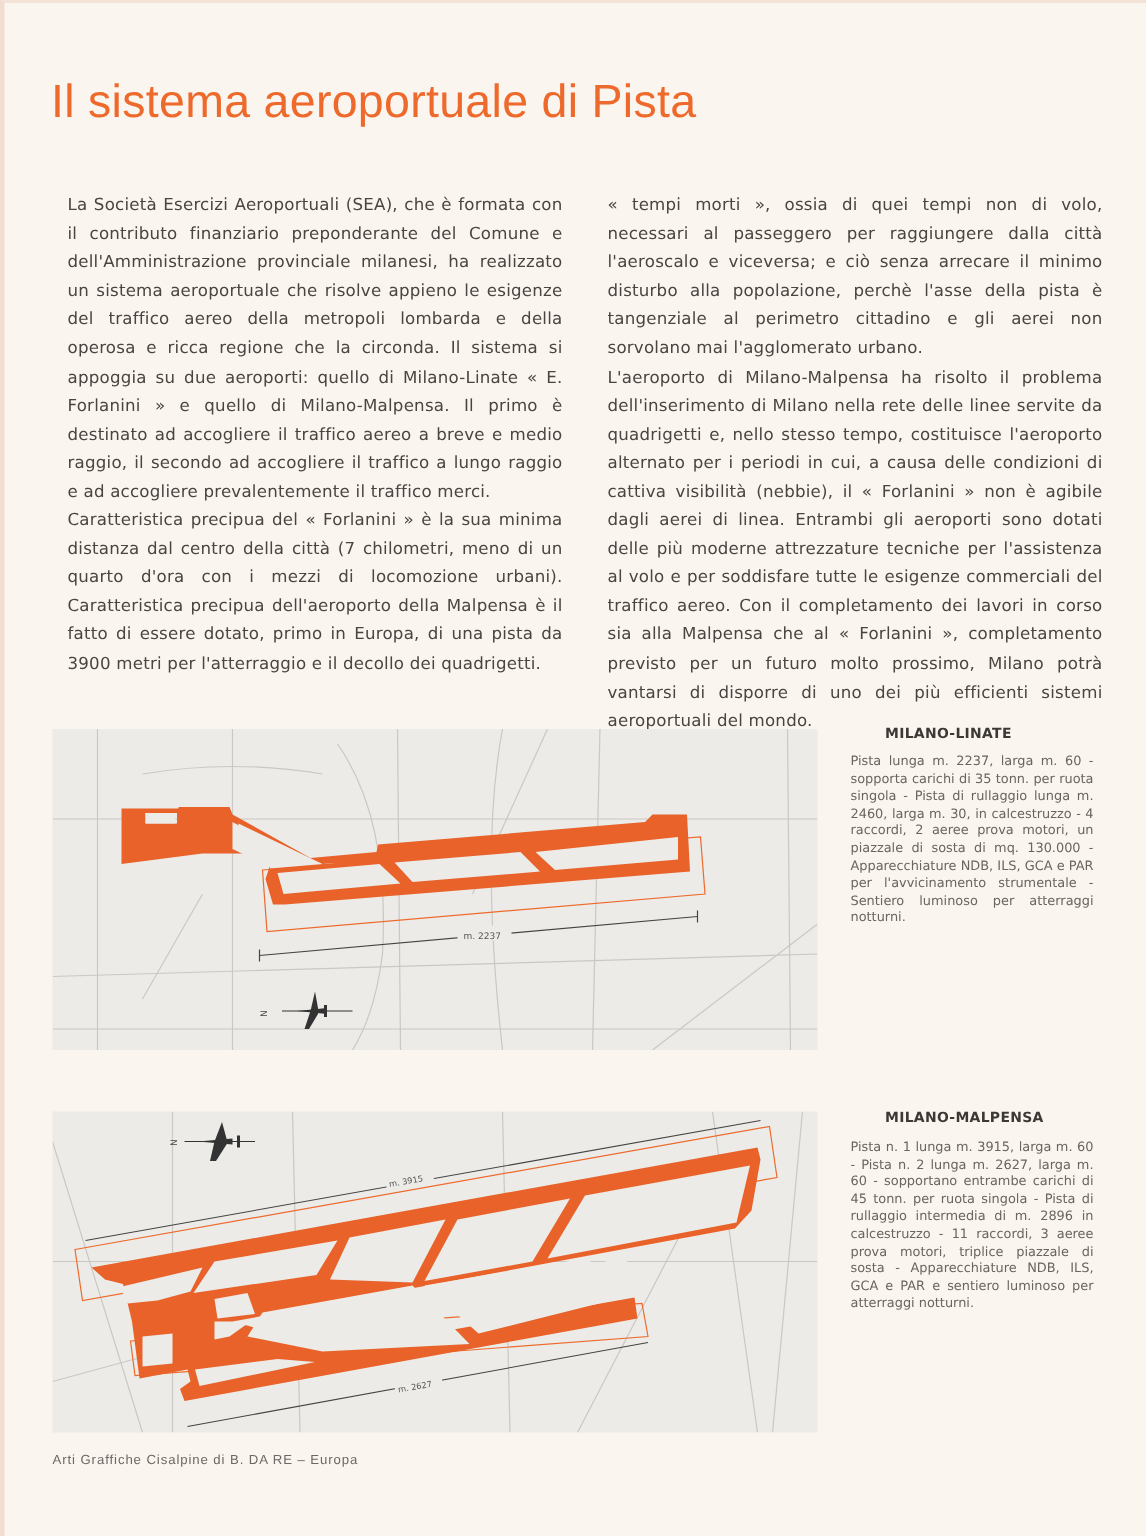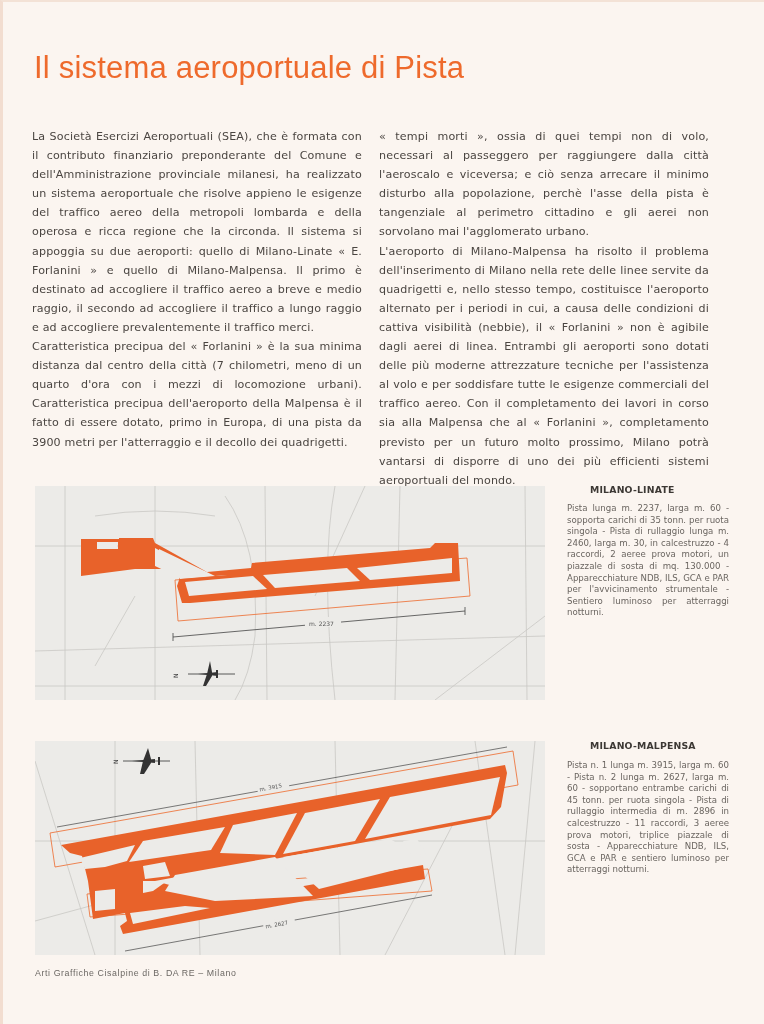--- a/index.html
+++ b/index.html
@@ -13,25 +13,25 @@
   .page-edge { position:absolute; inset:0; border-left:3px solid #f2ddd0; border-top:2px solid #f3e2d6; pointer-events:none; }
   .title {
     position:absolute; left:34px; top:50px;
     font-family:"Liberation Sans", sans-serif;
     font-size:31px; color:#ee6a2c; letter-spacing:0.2px; font-weight:400;
   }
   .col {
     position:absolute; top:127px; width:330px;
     font-family:"DejaVu Sans", sans-serif;
     font-size:11.1px; line-height:19.1px; color:#4a4541;
-    text-align:justify; letter-spacing:0.15px;
+    text-align:justify; letter-spacing:0.15px;margin-left:13px;
   }
   .col p { margin:0; }
   .col-left { left:32px; }
-  .col-right { left:379px; }
+  .col-right { left:392px; }
   .map {
     position:absolute; background:#ecebe8; overflow:hidden;
   }
   .map-linate { left:35px; top:486px; width:510px; height:214px; }
   .map-malpensa { left:35px; top:741px; width:510px; height:214px; }
   .map svg { position:absolute; left:0; top:0; width:100%; height:100%; }
   .side-title {
     position:absolute; font-family:"DejaVu Sans", sans-serif; font-weight:bold;
     font-size:9.3px; color:#3c3834; letter-spacing:0.2px;padding-left:23px;
   }
@@ -154,13 +154,13 @@
       <path d="M113,7 L108,20 L105,33 L109,33 L116,22 L116,18 Z" stroke="none"></path>
       <path d="M97,20 L120,18 L120,22 Z" stroke="none"></path>
       <path d="M123,16 L125,16 L125,24 L123,24 Z" stroke="none"></path>
     </g>
   </svg>
 </div>
 
 <div class="side-title st-malpensa">MILANO-MALPENSA</div>
 <div class="side-text sx-malpensa">Pista n. 1 lunga m. 3915, larga m. 60 - Pista n. 2 lunga m. 2627, larga m. 60 - sopportano entrambe carichi di 45 tonn. per ruota singola - Pista di rullaggio intermedia di m. 2896 in calcestruzzo - 11 raccordi, 3 aeree prova motori, triplice piazzale di sosta - Apparecchiature NDB, ILS, GCA e PAR e sentiero luminoso per atterraggi notturni.</div>
 
-<div class="footer">Arti Graffiche Cisalpine di B. DA RE – Milano</div>
+<div class="footer">Arti Graffiche Cisalpine di B. DA RE – Europa</div>
 
 </body></html>

